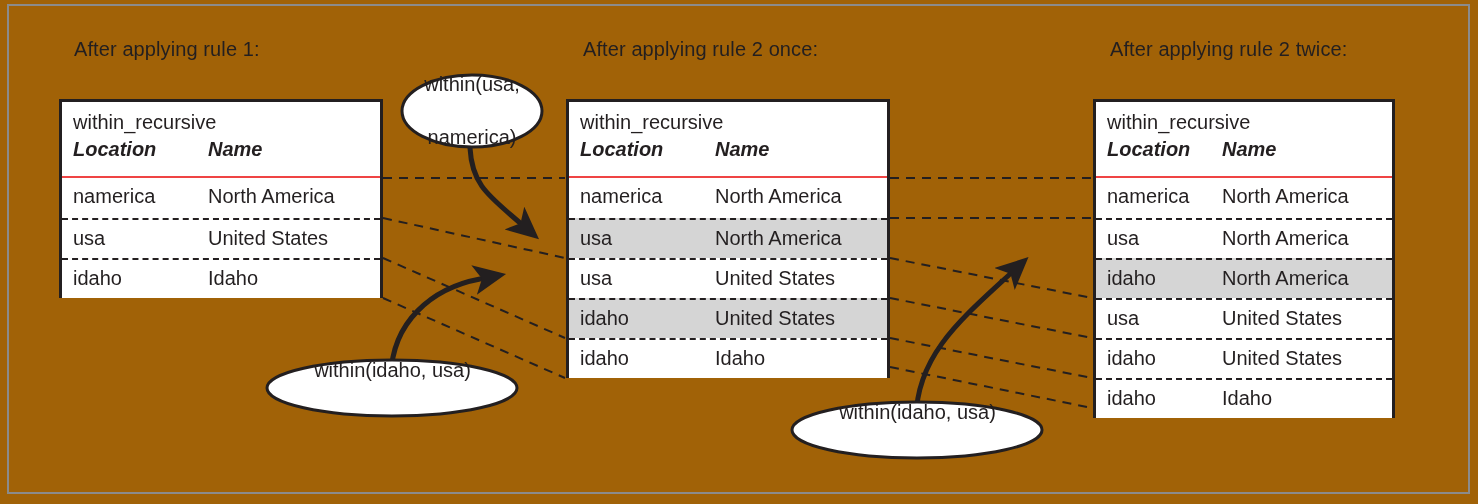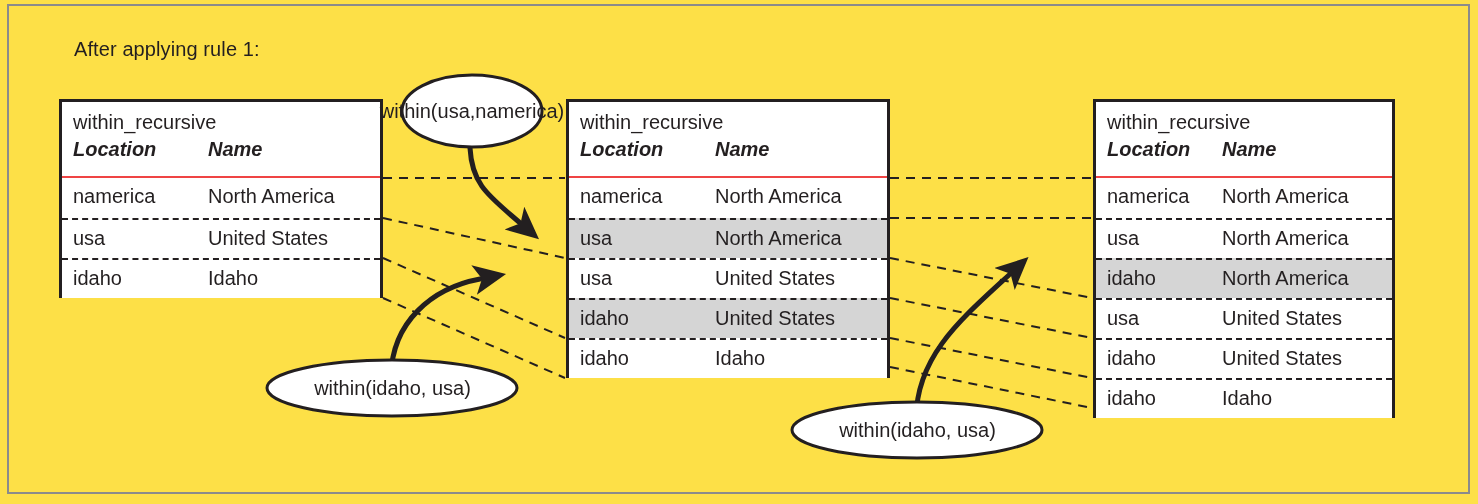--- a/index.html
+++ b/index.html
@@ -5,21 +5,21 @@
 <style>
   html, body {
     margin: 0;
     padding: 0;
     background: #ffffff;
   }
   #figure {
     position: relative;
     width: 1478px;
     height: 504px;
-    background: #fde047;
+    background: #a16207;
     font-family: "Liberation Sans", "DejaVu Sans", sans-serif;
     overflow: hidden;
   }
   
   #outer-frame {
     position: absolute;
     left: 7px;
     top: 4px;
     width: 1463px;
     height: 490px;
@@ -96,23 +96,23 @@
     position: absolute;
   }
   .callout svg { display: block; overflow: visible; }
   .callout-text {
     position: absolute;
     left: 0;
     top: 0;
     width: 100%;
     height: 100%;
     display: flex;
-    flex-direction: row;
+    flex-direction: column;
     align-items: center;
-    justify-content: center;
+    justify-content: space-between;
     font-size: 20px;
     color: #231f20;
     line-height: 25px;
     text-align: center;
     white-space: nowrap;
     pointer-events: none;
   }
 
   
   #connectors, #arrows {
@@ -166,20 +166,21 @@
     <div class="row dashed-top">
       <span class="c1" style="left:11px;">usa</span>
       <span class="c2" style="left:146px;">United States</span>
     </div>
     <div class="row dashed-top">
       <span class="c1" style="left:11px;">idaho</span>
       <span class="c2" style="left:146px;">Idaho</span>
     </div>
   </div>
 
+  <div class="panel-title" style="left:583px; top:38px;">After applying rule 2 once:</div>
 
   <div class="tbl" style="left:566px; top:99px; width:324px; height:279px;">
     <div class="tbl-head">
       <div class="tbl-name">within_recursive</div>
       <div class="tbl-colhdr">
         <span class="c1" style="left:11px;">Location</span>
         <span class="c2" style="left:146px;">Name</span>
       </div>
     </div>
     <div class="row">
@@ -197,20 +198,21 @@
     <div class="row dashed-top hl">
       <span class="c1" style="left:11px;">idaho</span>
       <span class="c2" style="left:146px;">United States</span>
     </div>
     <div class="row dashed-top">
       <span class="c1" style="left:11px;">idaho</span>
       <span class="c2" style="left:146px;">Idaho</span>
     </div>
   </div>
 
+  <div class="panel-title" style="left:1110px; top:38px;">After applying rule 2 twice:</div>
 
   <div class="tbl" style="left:1093px; top:99px; width:302px; height:319px;">
     <div class="tbl-head">
       <div class="tbl-name">within_recursive</div>
       <div class="tbl-colhdr">
         <span class="c1" style="left:11px;">Location</span>
         <span class="c2" style="left:126px;">Name</span>
       </div>
     </div>
     <div class="row">

